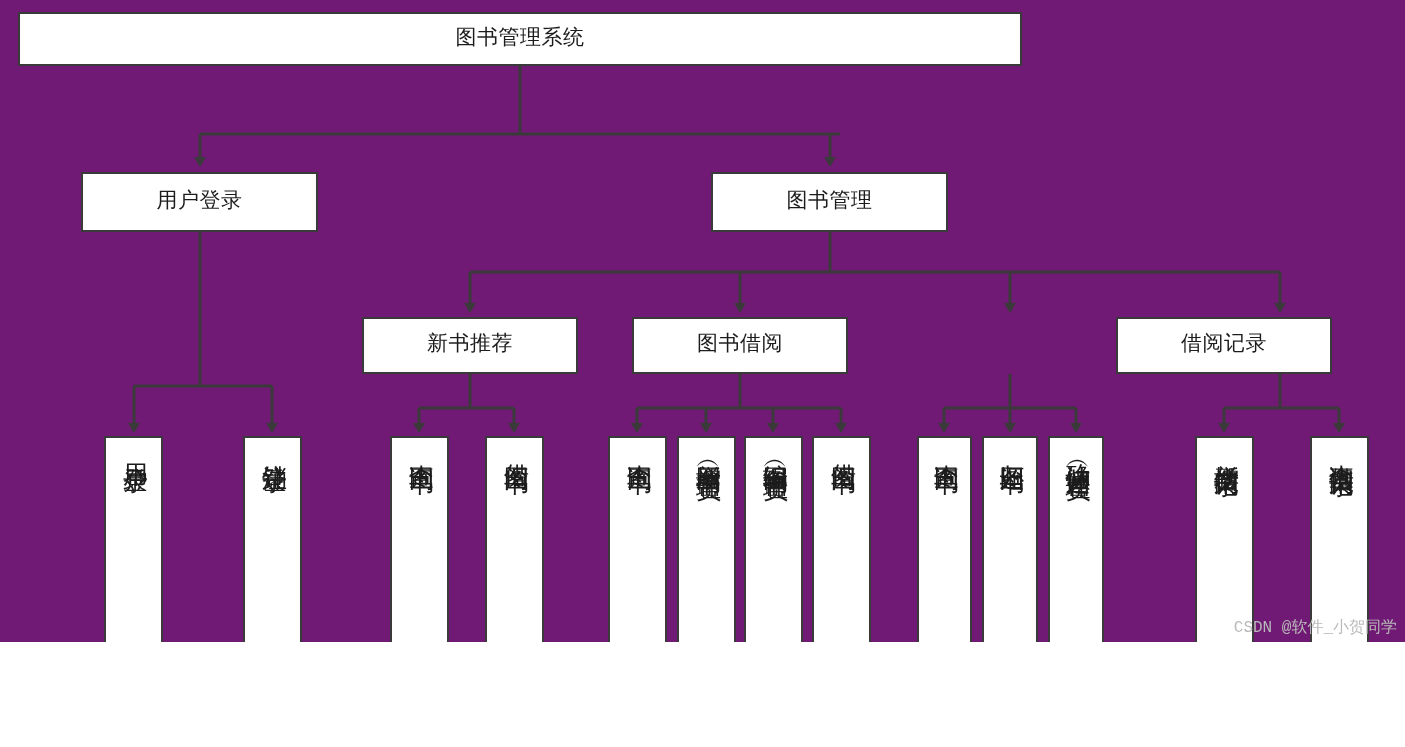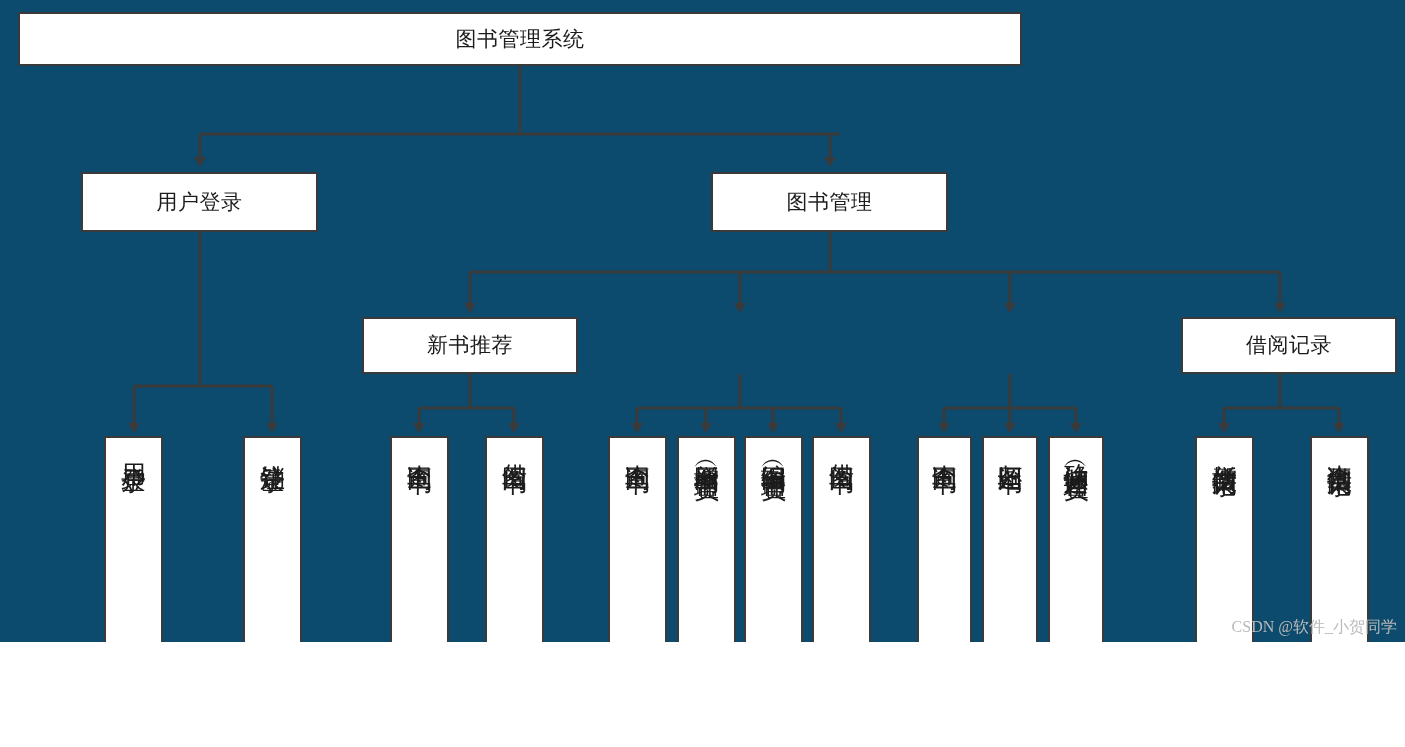--- a/index.html
+++ b/index.html
@@ -4,22 +4,22 @@
 <style>
   html, body {
     margin: 0;
     padding: 0;
     background: #ffffff;
   }
   #canvas {
     position: relative;
     width: 1405px;
     height: 642px;
-    background: #0c4a6e;
-    font-family: Liberation Serif, serif;
+    background: #701a75;
+    font-family: Liberation Mono, monospace;
     overflow: hidden;
   }
   svg#wires {
     position: absolute;
     left: 0;
     top: 0;
     width: 1405px;
     height: 747px;
   }
   .node {
@@ -126,21 +126,24 @@
   <div class="node horizontal" style="left:81px; top:172px; width:237px; height:60px;">
     <span class="label">用户登录</span>
   </div>
   <div class="node horizontal" style="left:711px; top:172px; width:237px; height:60px;">
     <span class="label">图书管理</span>
   </div>
 
   <div class="node horizontal" style="left:362px; top:317px; width:216px; height:57px;">
     <span class="label">新书推荐</span>
   </div>
-  <div class="node horizontal" style="left:1181px; top:317px; width:216px; height:57px;">
+  <div class="node horizontal" style="left:632px; top:317px; width:216px; height:57px;">
+    <span class="label">图书借阅</span>
+  </div>
+  <div class="node horizontal" style="left:1116px; top:317px; width:216px; height:57px;">
     <span class="label">借阅记录</span>
   </div>
 
   <div class="node vertical" style="left:104px; top:436px; width:59px; height:297px;">
     <span class="label">用户登录</span>
   </div>
   <div class="node vertical" style="left:243px; top:436px; width:59px; height:297px;">
     <span class="label">注销登录</span>
   </div>
 

